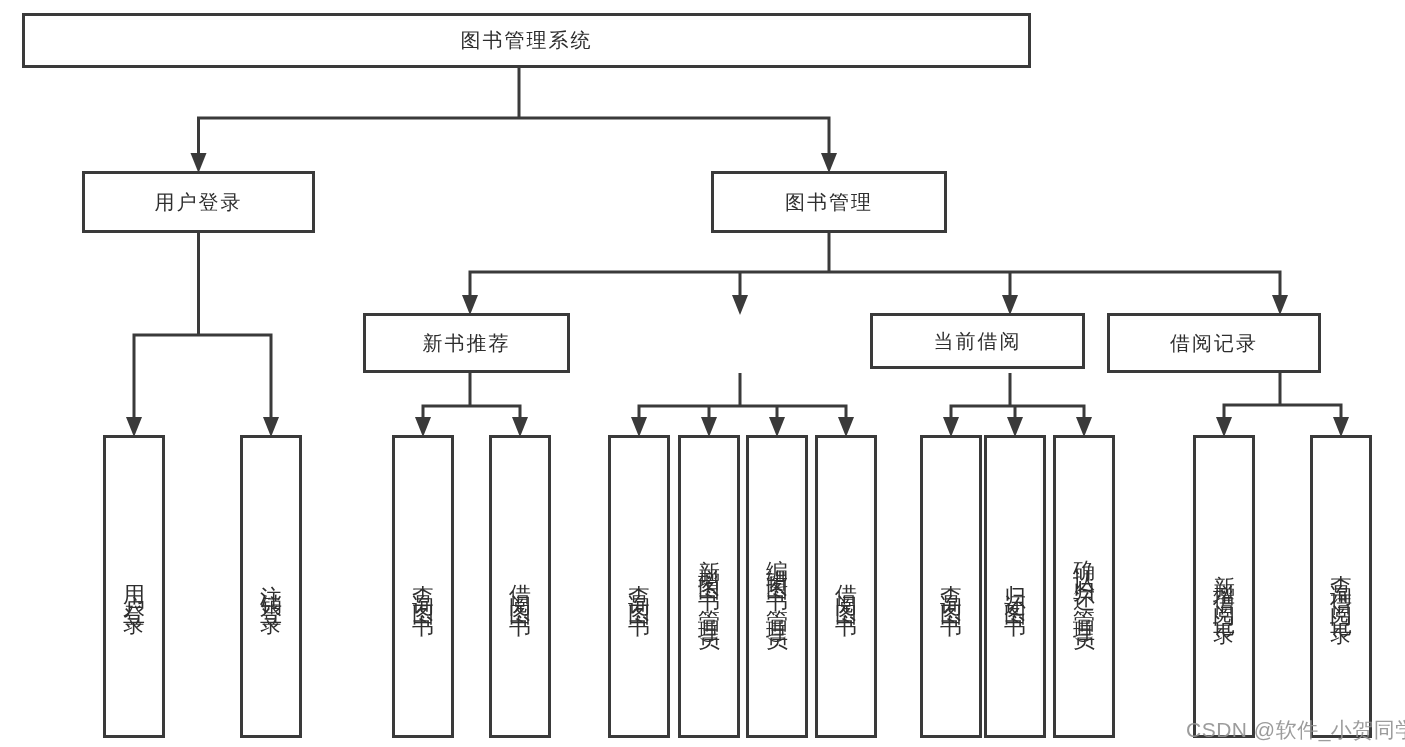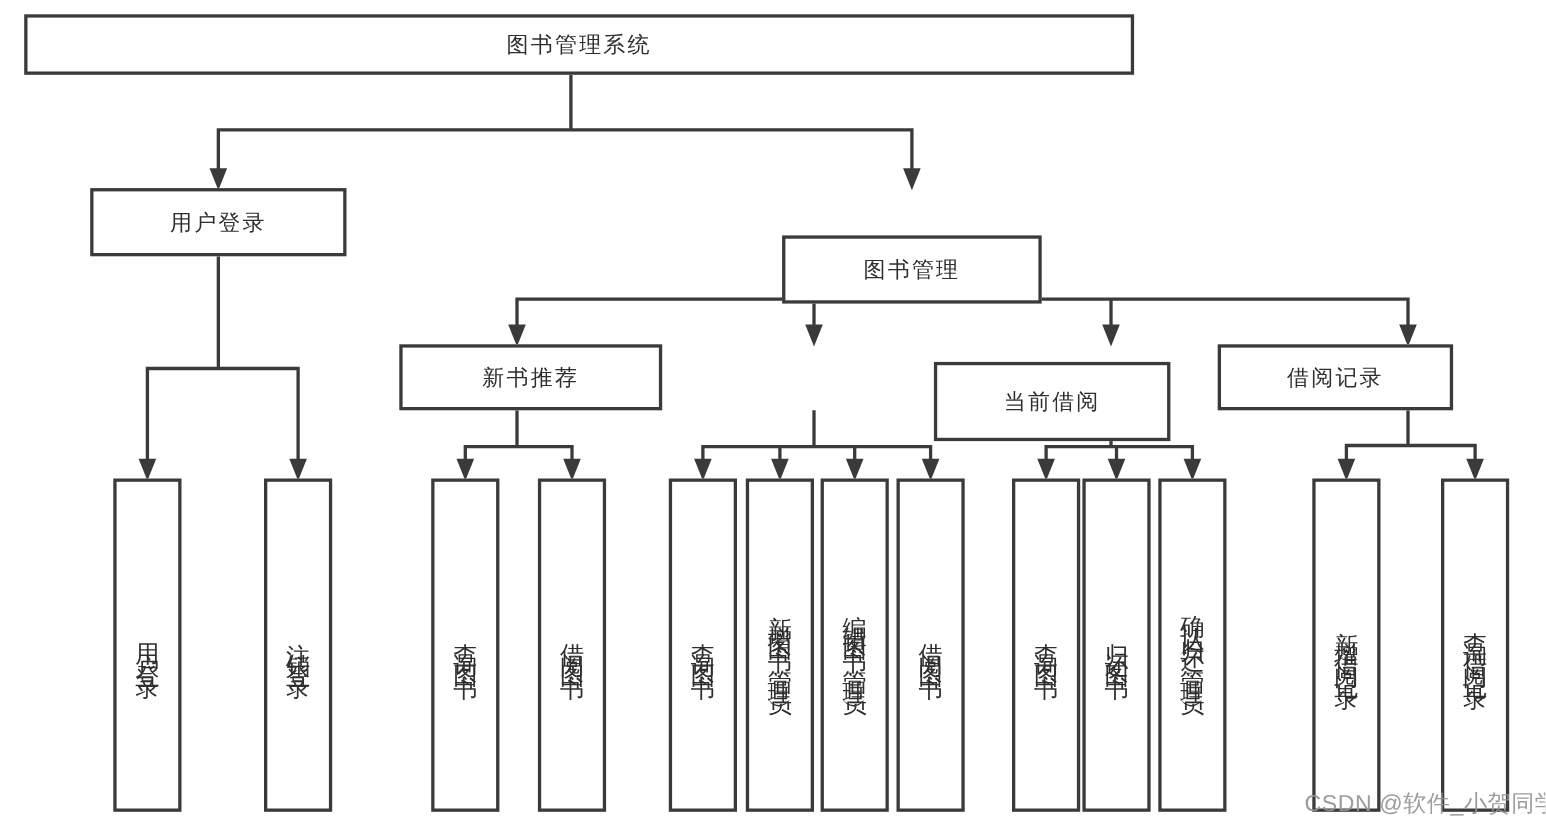--- a/index.html
+++ b/index.html
@@ -46,24 +46,24 @@
     writing-mode: vertical-rl;
     text-orientation: mixed;
     font-size: 22px;
     letter-spacing: 10px;
     line-height: 1;
     white-space: nowrap;
   }
   
   #node-root          { left: 22px;   top: 13px;  width: 1009px; height: 55px; }
   #node-user-login    { left: 82px;   top: 171px; width: 233px;  height: 62px; }
-  #node-book-mgmt     { left: 711px;  top: 171px; width: 236px;  height: 62px; margin-top: 43px; }
-  #node-new-book-rec  { left: 363px;  top: 313px; width: 239px;  height: 60px; }
+  #node-book-mgmt     { left: 711px;  top: 171px; width: 236px;  height: 62px; }
+  #node-new-book-rec  { left: 363px;  top: 313px; width: 207px;  height: 60px; }
   #node-book-borrow   { left: 633px;  top: 313px; width: 215px;  height: 60px; }
-  #node-current-brw   { left: 849px;  top: 313px; width: 215px;  height: 72px; margin-top: 16px; }
+  #node-current-brw   { left: 870px;  top: 313px; width: 215px;  height: 56px; }
   #node-brw-records   { left: 1107px; top: 313px; width: 214px;  height: 60px; }
   #leaf-a1 { left: 103px;  }
   #leaf-a2 { left: 240px;  }
   #leaf-b1 { left: 392px;  }
   #leaf-b2 { left: 489px;  }
   #leaf-c1 { left: 608px;  }
   #leaf-c2 { left: 678px;  }
   #leaf-c3 { left: 746px;  }
   #leaf-c4 { left: 815px;  }
   #leaf-d1 { left: 920px;  }

